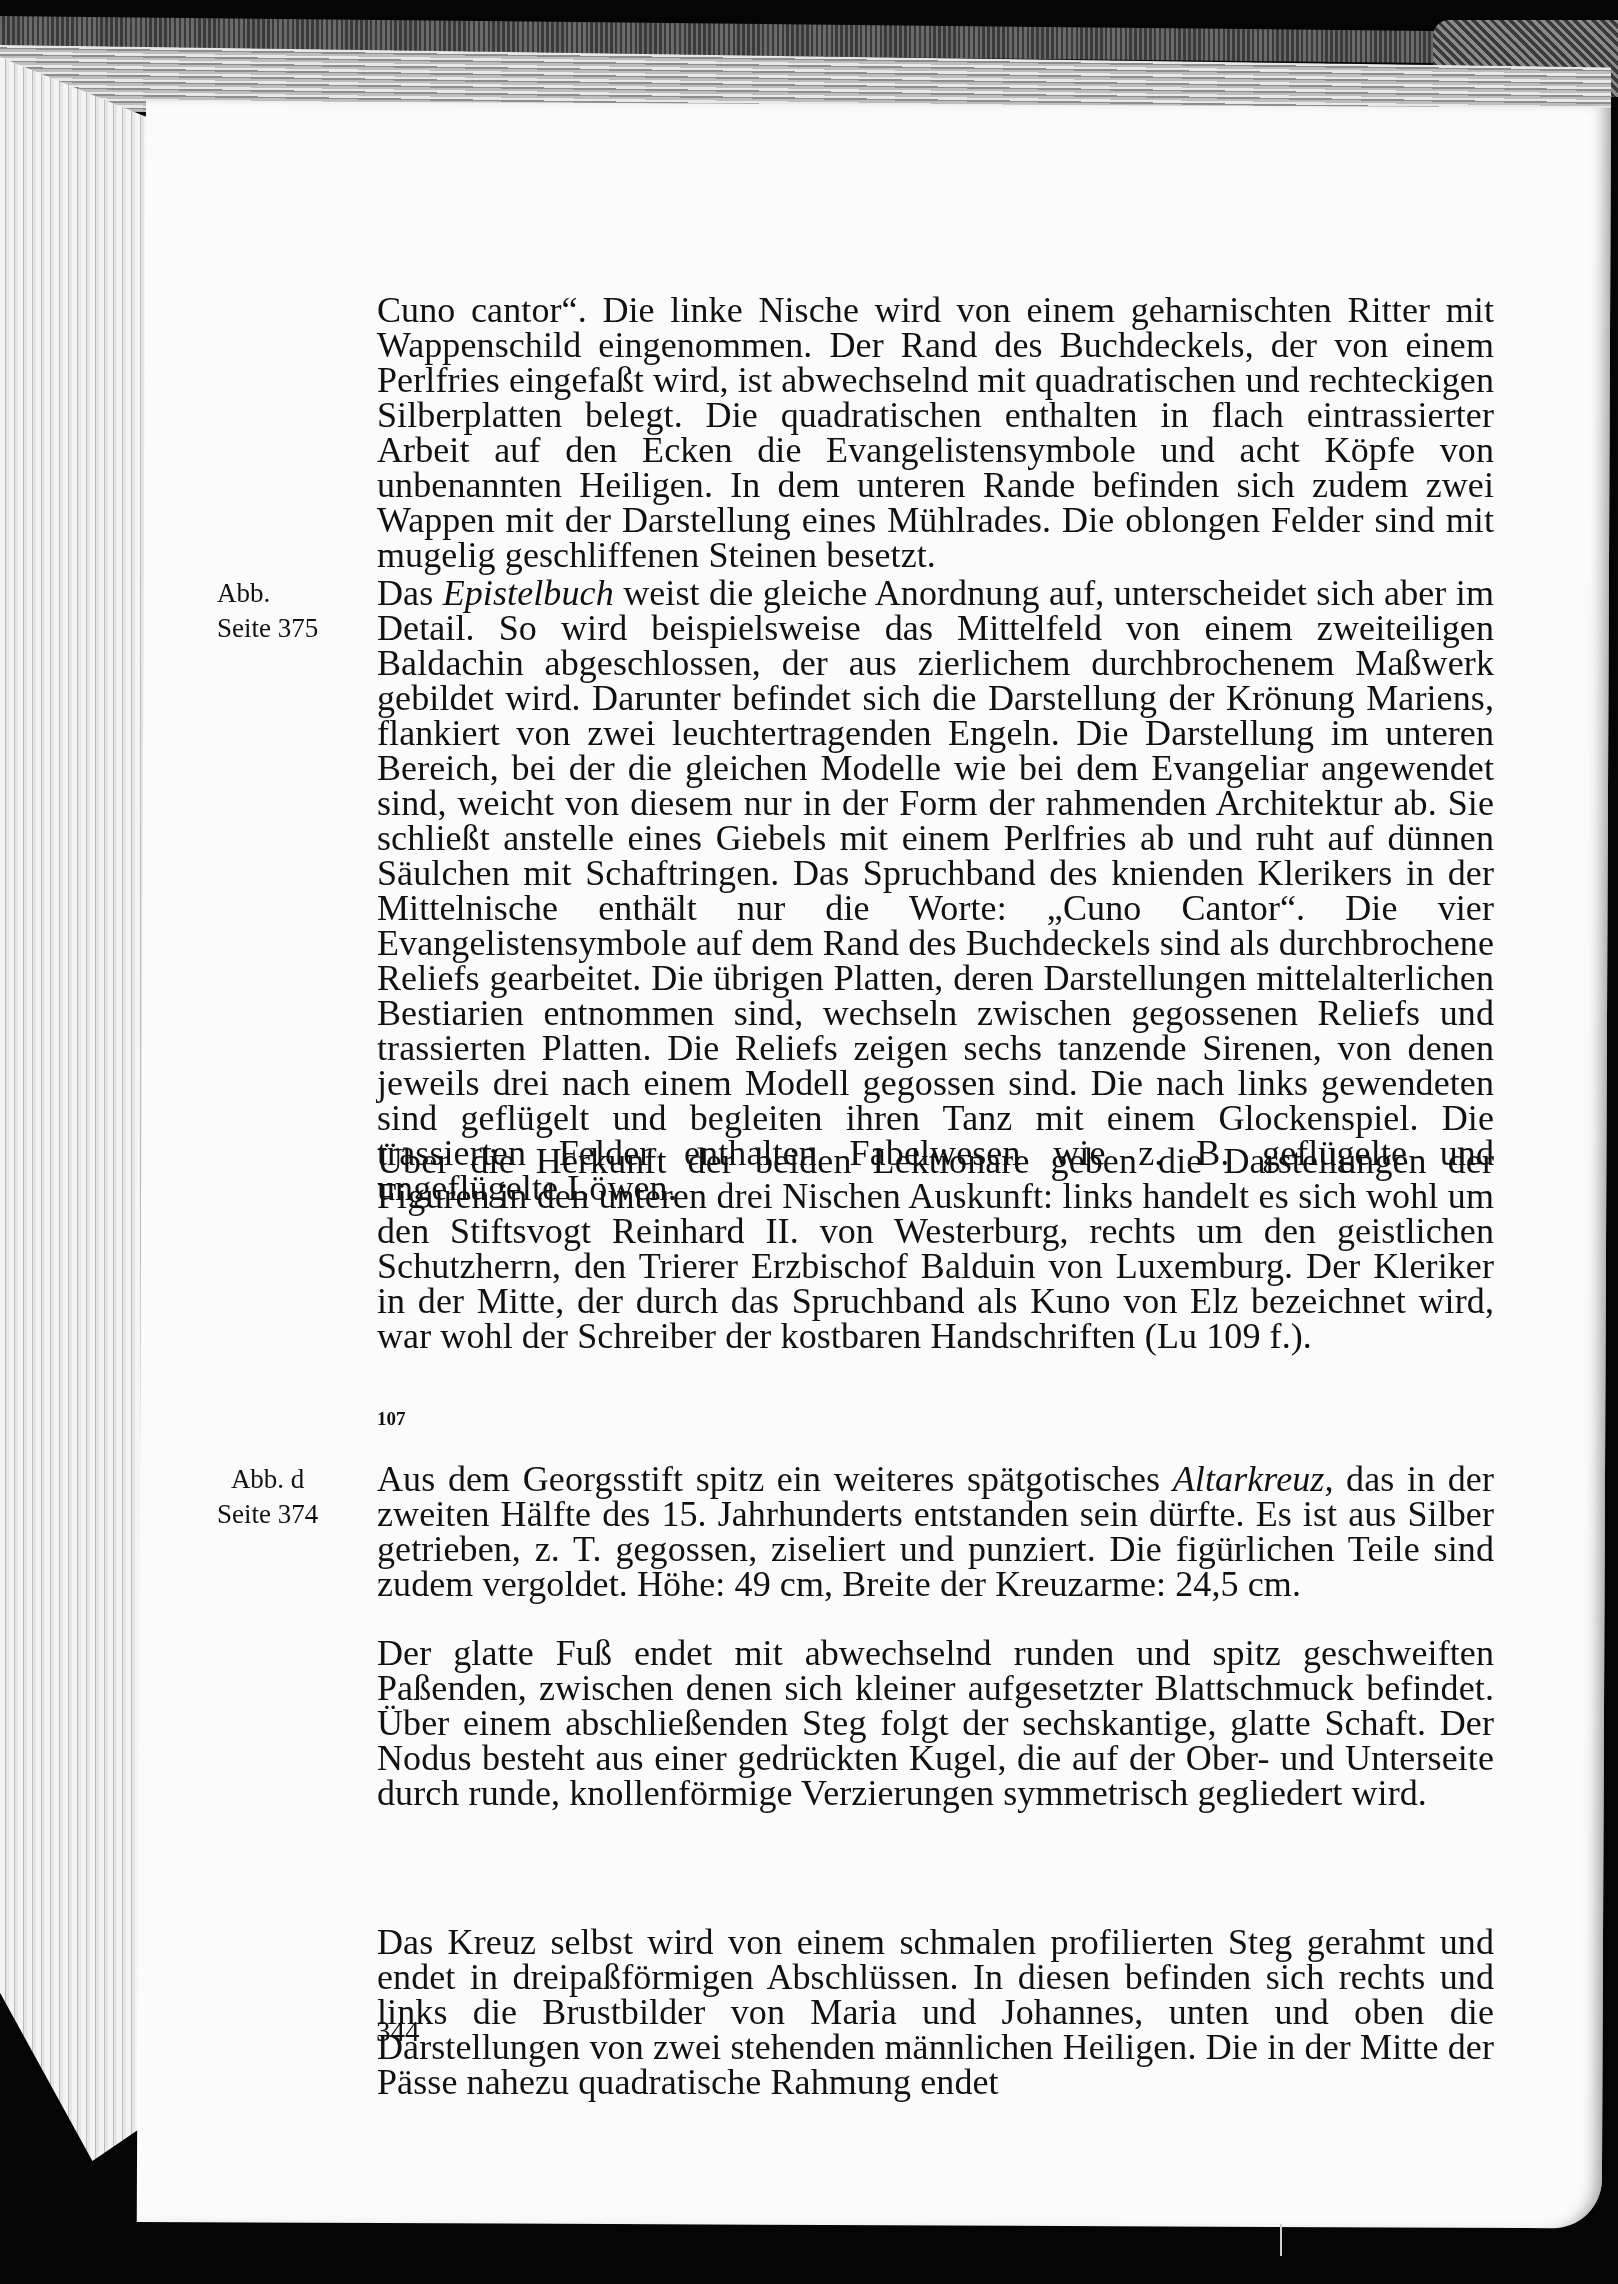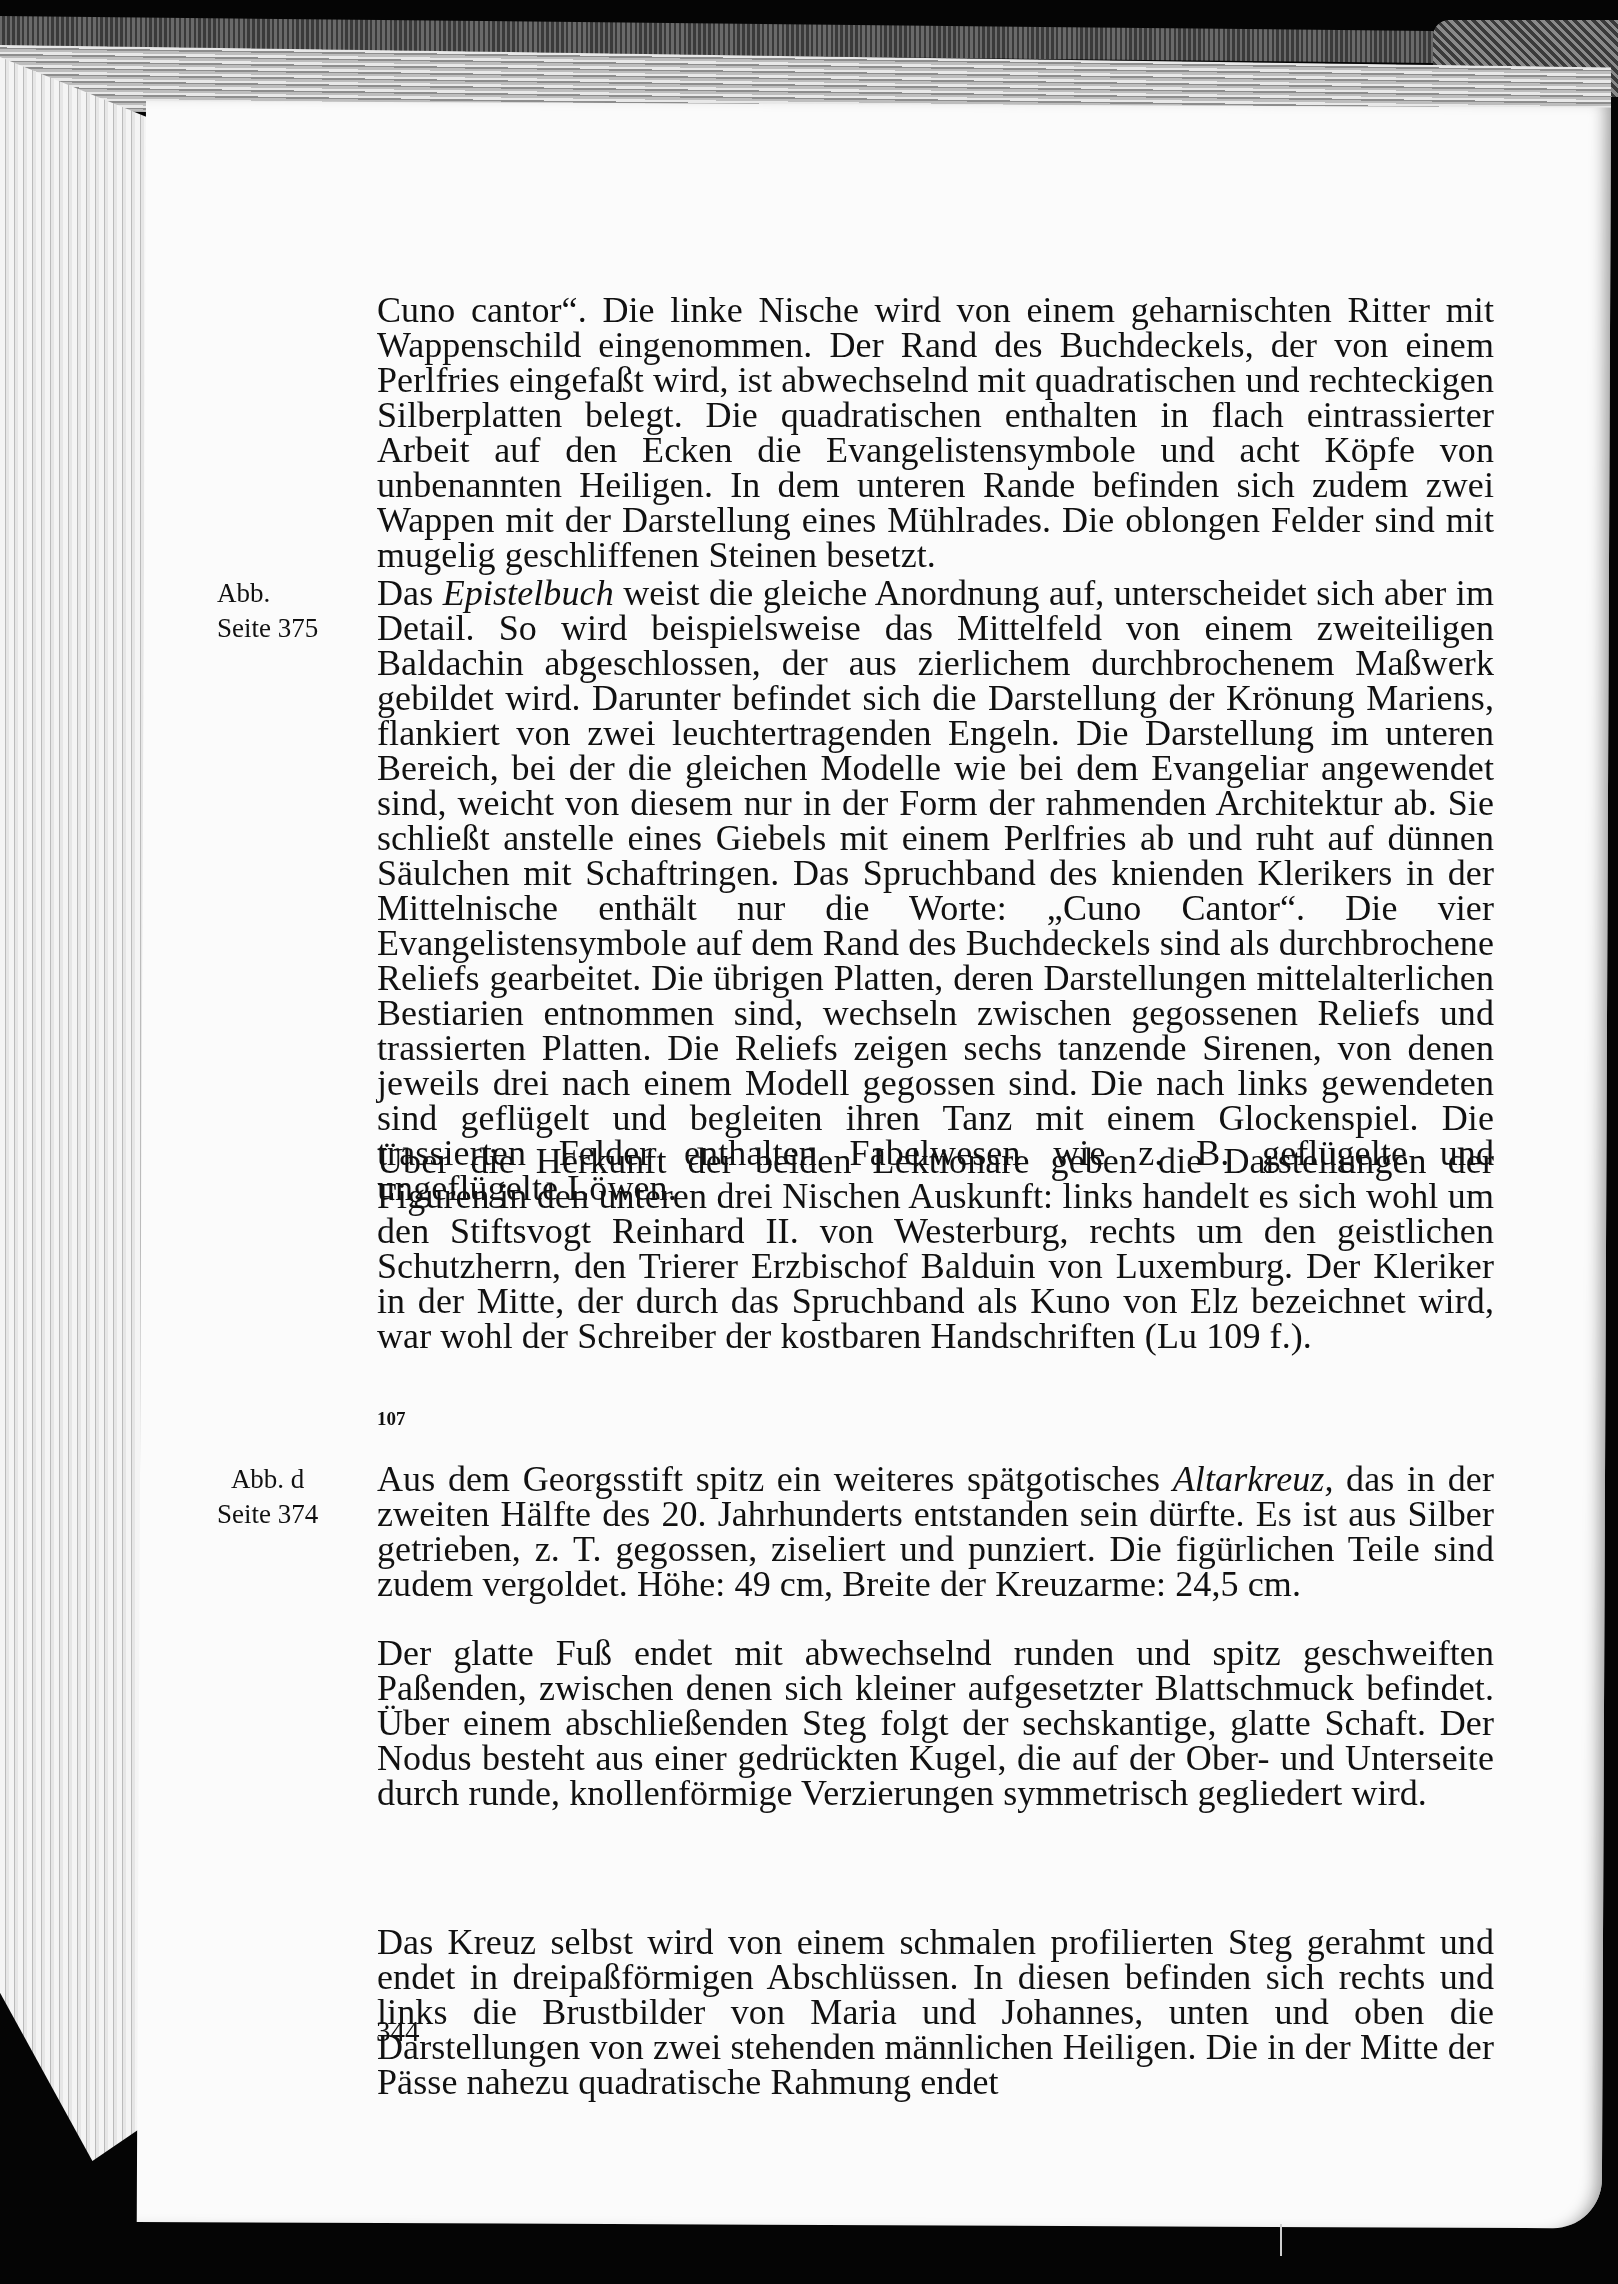--- a/index.html
+++ b/index.html
@@ -44,21 +44,21 @@
 <div class="text" style="top:576px;"><span>Das </span><i>Epistelbuch</i><span> weist die gleiche Anordnung auf, unterscheidet sich aber im Detail. So wird beispielsweise das Mittelfeld von einem zweiteiligen Baldachin abgeschlossen, der aus zierlichem durchbrochenem Maßwerk gebildet wird. Darunter befindet sich die Darstellung der Krönung Mariens, flankiert von zwei leuchtertragenden Engeln. Die Darstellung im unteren Bereich, bei der die gleichen Modelle wie bei dem Evange­liar angewendet sind, weicht von diesem nur in der Form der rahmenden Architektur ab. Sie schließt anstelle eines Giebels mit einem Perlfries ab und ruht auf dünnen Säul­chen mit Schaftringen. Das Spruchband des knienden Klerikers in der Mittelnische enthält nur die Worte: „Cuno Cantor“. Die vier Evangelistensymbole auf dem Rand des Buchdeckels sind als durchbrochene Reliefs gearbeitet. Die übrigen Platten, deren Darstellungen mittelalterlichen Bestiarien entnommen sind, wechseln zwischen gegos­senen Reliefs und trassierten Platten. Die Reliefs zeigen sechs tanzende Sirenen, von denen jeweils drei nach einem Modell gegossen sind. Die nach links gewendeten sind geflügelt und begleiten ihren Tanz mit einem Glockenspiel. Die trassierten Felder ent­halten Fabelwesen wie z. B. geflügelte und ungeflügelte Löwen.</span></div>
 
 <div class="text" style="top:1144px;">Über die Herkunft der beiden Lektionare geben die Darstellungen der Figuren in den unteren drei Nischen Auskunft: links handelt es sich wohl um den Stiftsvogt Rein­hard II. von Westerburg, rechts um den geistlichen Schutzherrn, den Trierer Erzbi­schof Balduin von Luxemburg. Der Kleriker in der Mitte, der durch das Spruchband als Kuno von Elz bezeichnet wird, war wohl der Schreiber der kostbaren Handschrif­ten (Lu 109 f.).</div>
 
 <div class="section-num" style="top:1408px;">107</div>
 
 <div class="margin-note" style="top:1462px;text-align:center;">
   <div>Abb. d</div>
   <div>Seite 374</div>
 </div>
-<div class="text" style="top:1462px;"><span>Aus dem Georgsstift spitz ein weiteres spätgotisches </span><i>Altarkreuz,</i><span> das in der zweiten Hälfte des 20. Jahrhunderts entstanden sein dürfte. Es ist aus Silber getrieben, z. T. ge­gossen, ziseliert und punziert. Die figürlichen Teile sind zudem vergoldet. Höhe: 49 cm, Breite der Kreuzarme: 24,5 cm.</span></div>
+<div class="text" style="top:1462px;"><span>Aus dem Georgsstift spitz ein weiteres spätgotisches </span><i>Altarkreuz,</i><span> das in der zweiten Hälfte des 15. Jahrhunderts entstanden sein dürfte. Es ist aus Silber getrieben, z. T. ge­gossen, ziseliert und punziert. Die figürlichen Teile sind zudem vergoldet. Höhe: 49 cm, Breite der Kreuzarme: 24,5 cm.</span></div>
 
 <div class="text" style="top:1636px;">Der glatte Fuß endet mit abwechselnd runden und spitz geschweiften Paßenden, zwi­schen denen sich kleiner aufgesetzter Blattschmuck befindet. Über einem abschließen­den Steg folgt der sechskantige, glatte Schaft. Der Nodus besteht aus einer gedrückten Kugel, die auf der Ober- und Unterseite durch runde, knollenförmige Verzierungen symmetrisch gegliedert wird.</div>
 
 <div class="text" style="top:1925px;">Das Kreuz selbst wird von einem schmalen profilierten Steg gerahmt und endet in dreipaßförmigen Abschlüssen. In diesen befinden sich rechts und links die Brustbilder von Maria und Johannes, unten und oben die Darstellungen von zwei stehenden männlichen Heiligen. Die in der Mitte der Pässe nahezu quadratische Rahmung endet</div>
 
 <div class="page-num" style="top:2015px;">344</div>
 
 <div class="cursor-mark"></div>
 
 

